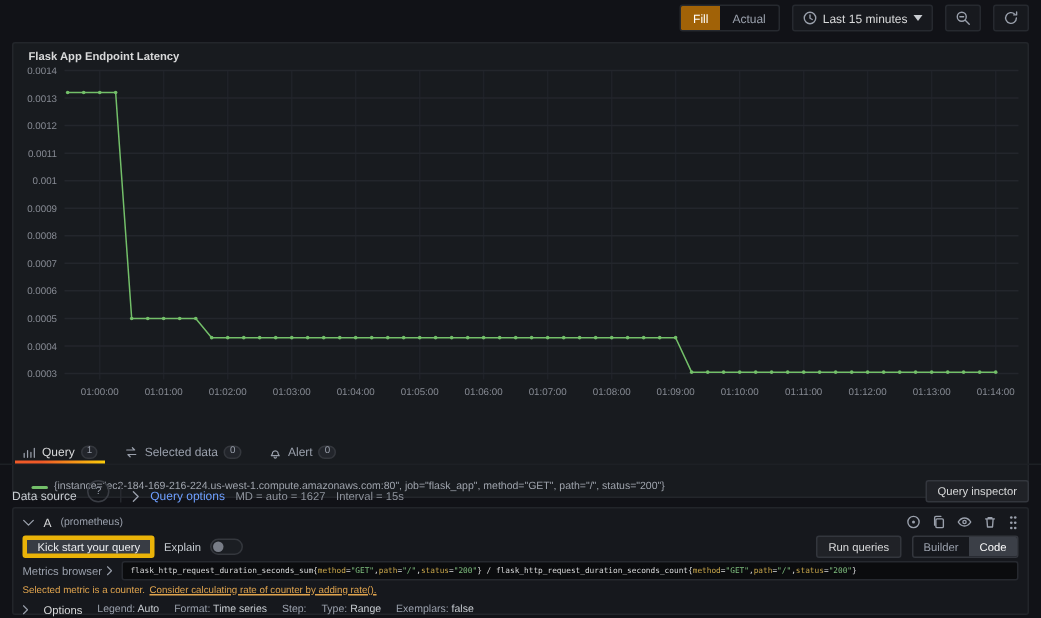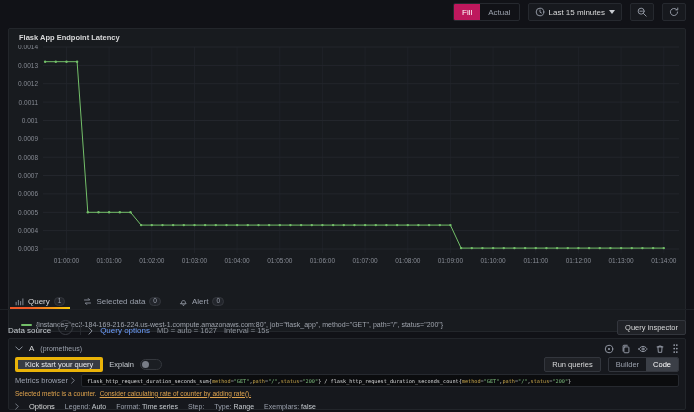--- a/index.html
+++ b/index.html
@@ -10,21 +10,21 @@
   .icon svg{stroke:#9aa0ac;fill:none;stroke-width:1.1;stroke-linecap:round;stroke-linejoin:round}
 
   
   .toolbar{position:absolute;top:0;left:0;right:0;height:24px;display:flex;align-items:center;
     justify-content:flex-end;gap:8px;padding-right:8px;font-size:8px;color:#c7ccd1}
   .tv{display:flex;align-items:center;gap:5px;border:1px solid #26292f;border-radius:2px;height:18px;padding:0 6px}
   .switch{width:22px;height:11px;border-radius:6px;background:#1b1e23;border:1px solid #34373d;position:relative}
   .switch::after{content:"";position:absolute;left:1px;top:1px;width:7px;height:7px;border-radius:50%;background:#787d87}
   .seg-group{display:flex;align-items:center;border:1px solid #26292f;border-radius:2px;height:18px;overflow:hidden}
   .seg{padding:0 8px;height:100%;display:flex;align-items:center;color:#9aa0ac}
-  .seg.active{background:#be185d;color:#fff}
+  .seg.active{background:#a16207;color:#fff}
   .btn{display:flex;align-items:center;gap:4px;height:18px;border:1px solid #26292f;border-radius:2px;
     padding:0 6px;background:#17191e;color:#d8d9da}
   .caret{width:0;height:0;border-left:3px solid transparent;border-right:3px solid transparent;border-top:4px solid #c9ccd1}
 
   
   .panel{position:absolute;left:8px;top:28px;width:678px;height:304px;background:#181b1f;
     border:1px solid #23262b;border-radius:2px}
   .panel-title{position:absolute;left:10px;top:4px;font-size:7.5px;font-weight:600;color:#d8d9da}
   #chart-svg{position:absolute;left:0;top:16px}
   .legend-row{position:absolute;left:12px;bottom:3px;display:flex;align-items:center;gap:4px;
@@ -55,21 +55,21 @@
   .q-opts-label{color:#6e9fff}
   .dim{color:#8e939c;font-size:7.5px}
   .spacer{flex:1}
 
   
   .qcard{position:absolute;top:338px;left:8px;right:8px;bottom:2px;background:#16181d;
     border:1px solid #22252a;border-radius:2px;padding:3px 6px;font-size:8px}
   .qrow{display:flex;align-items:center;gap:6px}
   .qhead{height:12px;color:#d8d9da}
   .qhint{color:#9aa0ac;font-size:7px}
-  .icon-group{margin-left:auto;display:flex;align-items:flex-end;gap:7px}
+  .icon-group{margin-left:auto;display:flex;align-items:flex-start;gap:7px}
   .qtools{height:16px;margin-top:2px}
   .btn-filled{background:#383c44;border:3px solid #eab308;color:#eaebed;border-radius:2px;
     height:15px;display:flex;align-items:center;padding:0 7px;font-size:7.5px}
   .btn-sec{background:#202227;border:1px solid #33363d;color:#d8d9da;border-radius:2px;height:15px;
     display:flex;align-items:center;padding:0 7px;font-size:7.5px}
   .bc-group{display:flex;height:15px;border:1px solid #33363d;border-radius:2px;overflow:hidden;font-size:7.5px}
   .bc{padding:0 7px;display:flex;align-items:center;color:#9aa0ac}
   .bc.active{background:#3b3f47;color:#fff}
   .qexpr{height:13px;margin-top:2px}
   .mb-label{color:#9aa0ac;font-size:7.5px;display:flex;align-items:center;gap:3px;white-space:nowrap}

